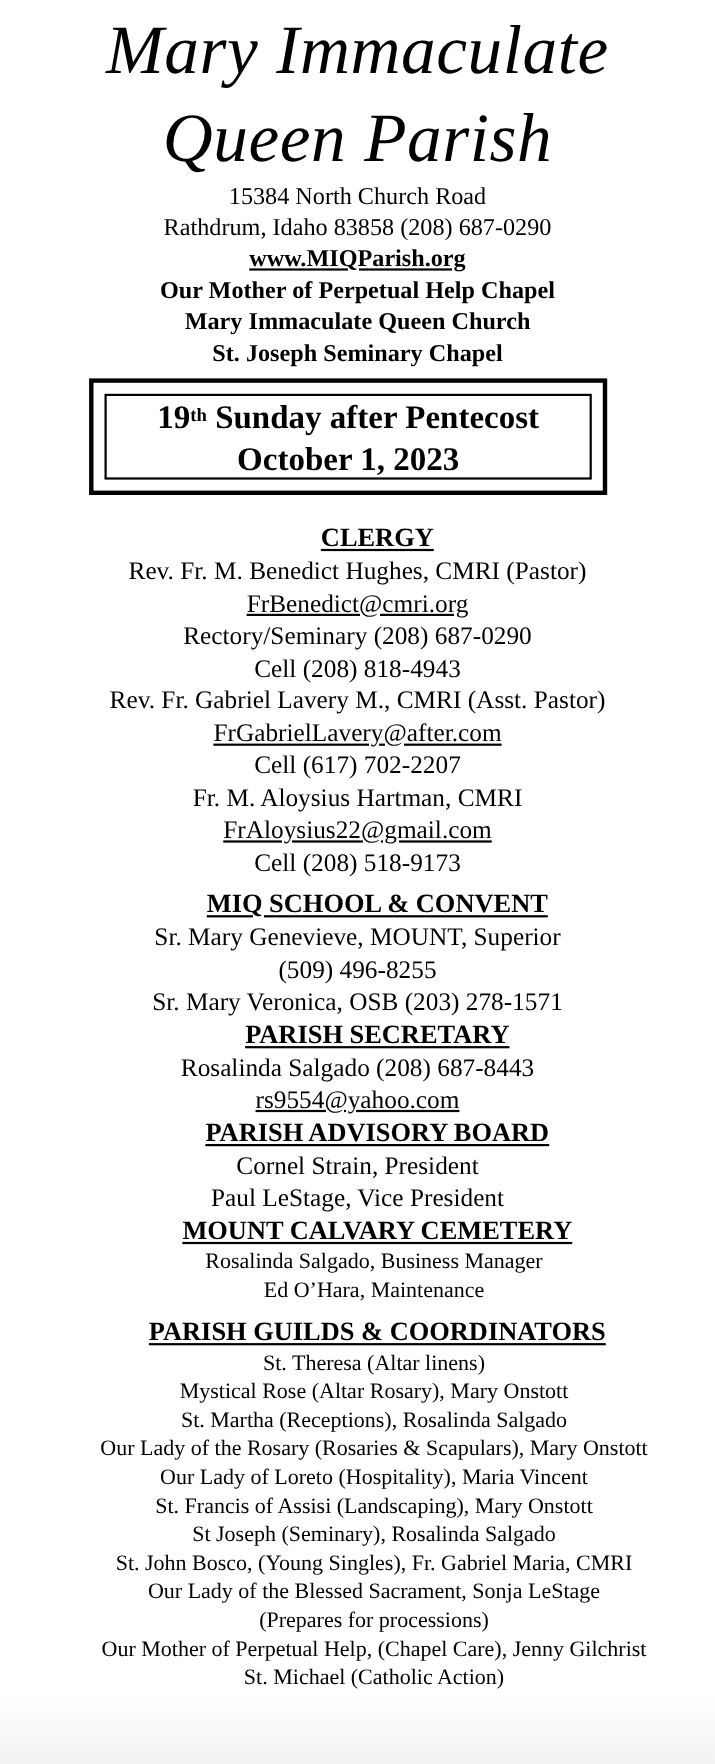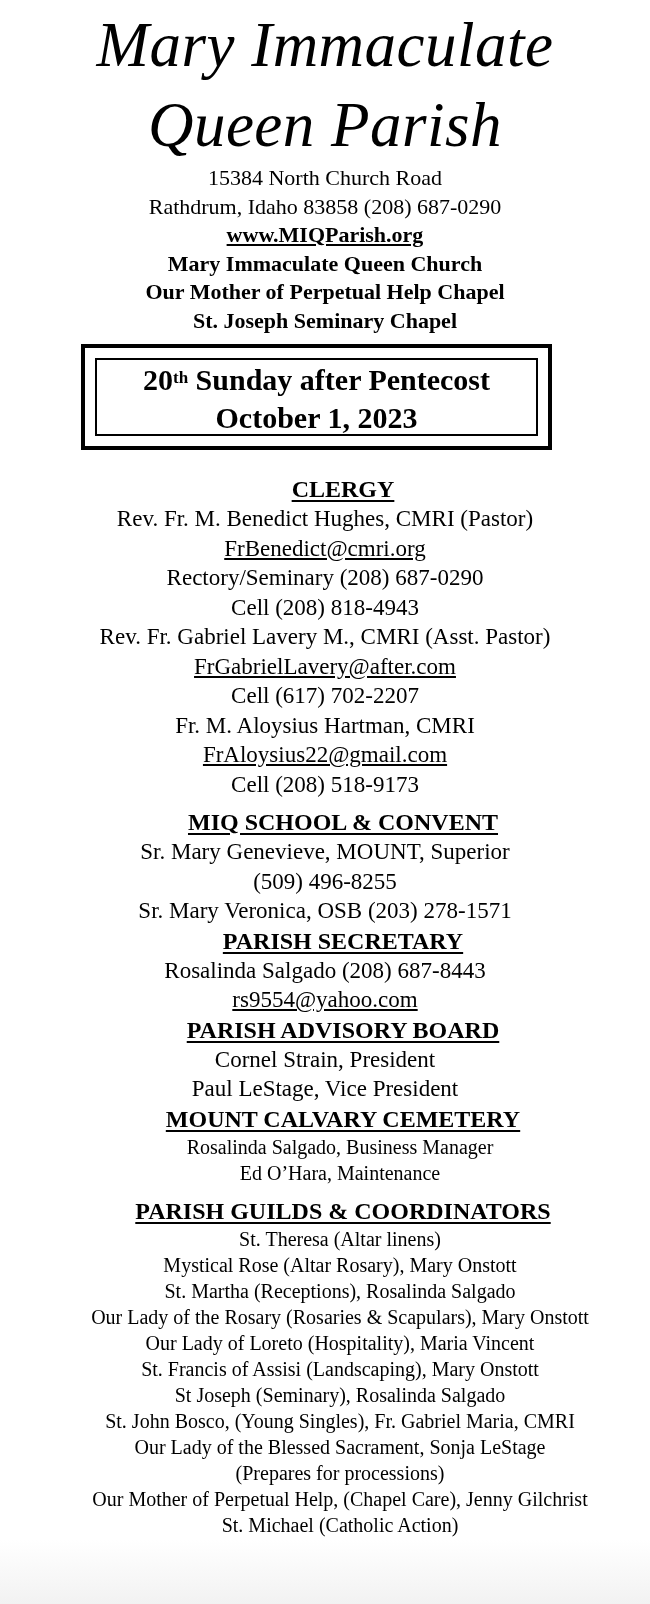--- a/index.html
+++ b/index.html
@@ -44,28 +44,28 @@
 
 <div class="page">
 
   <h1 id="title1" class="title center">Mary Immaculate</h1>
   <h1 id="title2" class="title center">Queen Parish</h1>
 
   <div class="addr center">
     <div>15384 North Church Road</div>
     <div>Rathdrum, Idaho 83858 (208) 687-0290</div>
     <div class="bold u">www.MIQParish.org</div>
+    <div class="bold">Our Mother of Perpetual Help Chapel</div>
     <div class="bold">Mary Immaculate Queen Church</div>
-    <div class="bold">Our Mother of Perpetual Help Chapel</div>
     <div class="bold">St. Joseph Seminary Chapel</div>
   </div>
 
   <div class="box-outer">
     <div class="box-inner">
-      <div class="box-text center"><span>20</span><sup>th</sup><span> Sunday after Pentecost</span></div>
+      <div class="box-text center"><span>19</span><sup>th</sup><span> Sunday after Pentecost</span></div>
       <div class="box-text center">October 1, 2023</div>
     </div>
   </div>
 
   <div class="content center">
     <div class="h">CLERGY</div>
     <div class="l">Rev. Fr. M. Benedict Hughes, CMRI (Pastor)</div>
     <div class="l u">FrBenedict@cmri.org</div>
     <div class="l">Rectory/Seminary (208) 687-0290</div>
     <div class="l">Cell (208) 818-4943</div>

